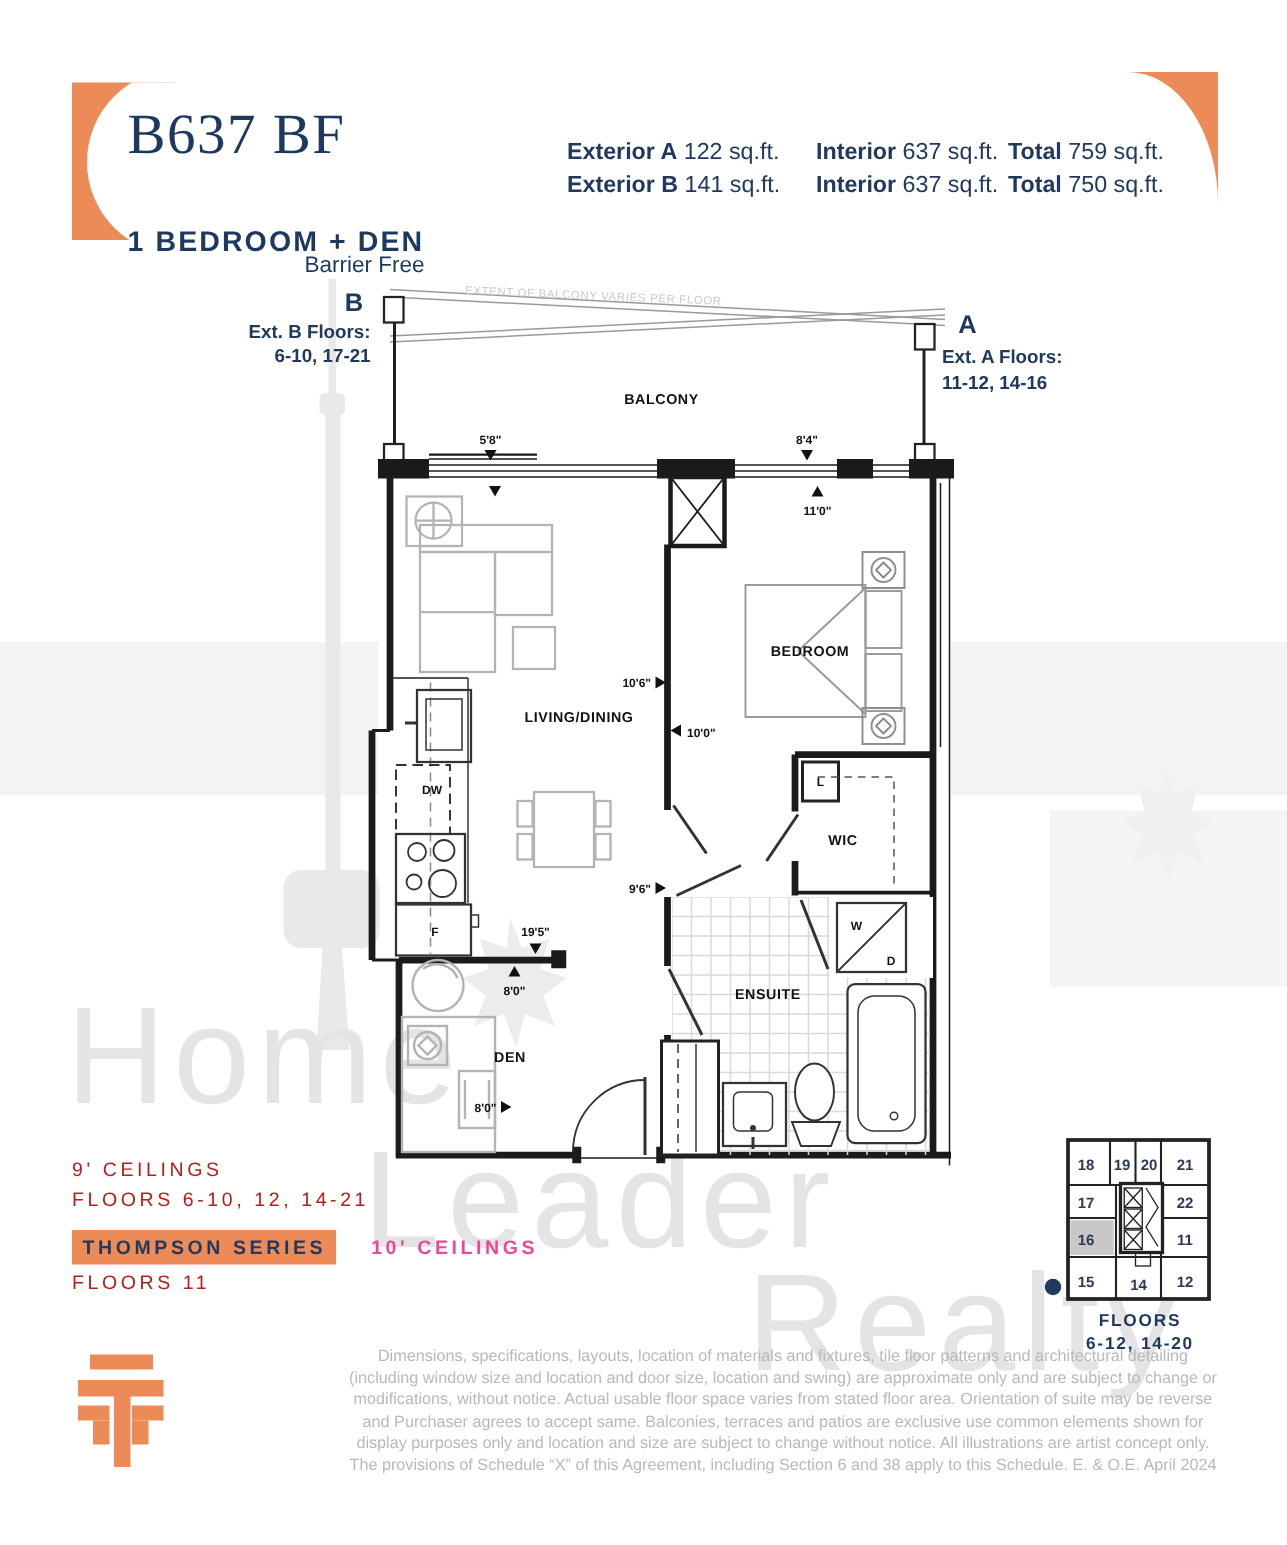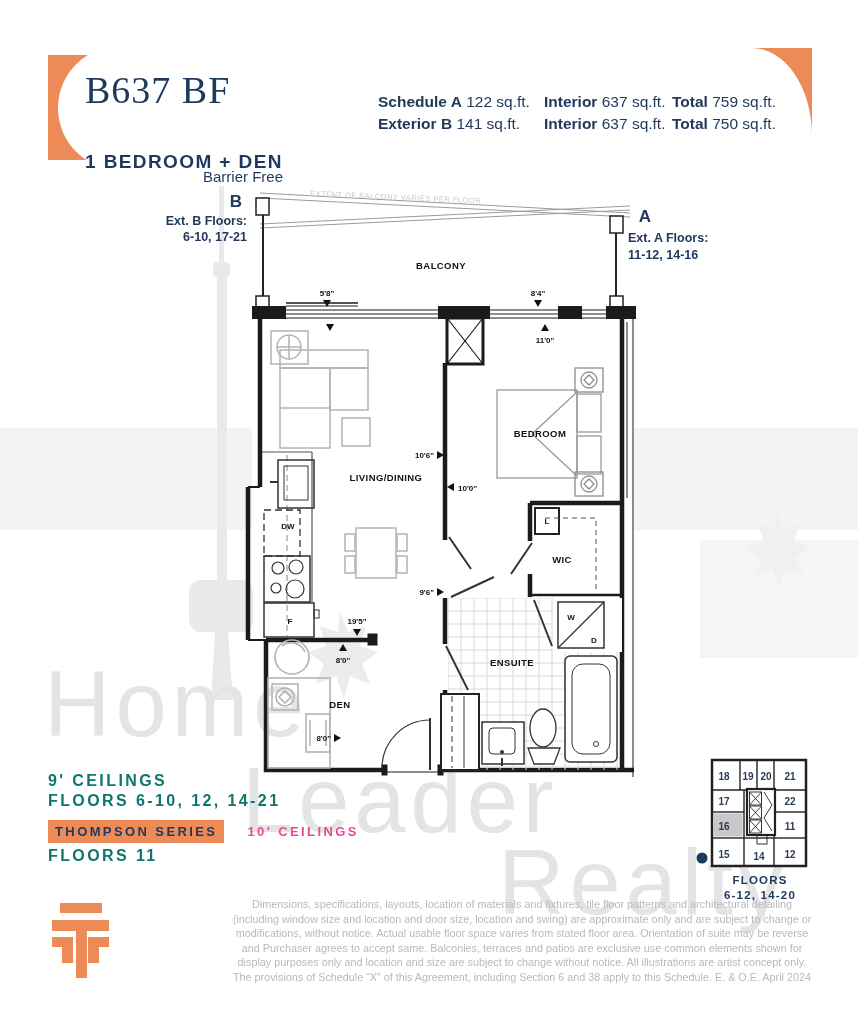--- a/index.html
+++ b/index.html
@@ -24,21 +24,21 @@
   svg.plan{position:absolute;left:0;top:0;z-index:3;}
   .rm{font:bold 9.5px "Liberation Sans",sans-serif;fill:#111;letter-spacing:.4px;}
   .dim{font:bold 8px "Liberation Sans",sans-serif;fill:#111;}
   .app{font:bold 8px "Liberation Sans",sans-serif;fill:#111;}
   .mk{font:bold 17px "Liberation Sans",sans-serif;fill:#21395c;}
   .mkl{font:bold 12.5px "Liberation Sans",sans-serif;fill:#21395c;}
   .kp{font:bold 10px "Liberation Sans",sans-serif;fill:#2a3b58;}
   .kpc{font:bold 11.5px "Liberation Sans",sans-serif;fill:#21395c;letter-spacing:1.2px;}
   .wmnote{font:7.5px "Liberation Sans",sans-serif;fill:#c9c9c9;letter-spacing:.5px;}
   
-  .ceil{position:absolute;color:#0f766e;font-weight:700;font-size:16px;letter-spacing:2.4px;z-index:4;white-space:nowrap;}
+  .ceil{position:absolute;color:#b91c1c;font-weight:400;font-size:13px;letter-spacing:2.4px;z-index:4;white-space:nowrap;}
   .badge-row{position:absolute;left:48px;top:820px;display:flex;align-items:center;gap:23px;z-index:4;}
   .badge{background:#ec8a58;color:#21395c;font-weight:700;font-size:13px;letter-spacing:2.4px;padding:4px 7px;}
   .badge-after{color:#ec4899;font-weight:700;font-size:13px;letter-spacing:2.4px;}
   .disc{position:absolute;left:222px;top:897px;width:600px;text-align:center;z-index:4;
         color:#b9b9b9;font-size:10.8px;line-height:14.6px;}
 </style>
 </head>
 <body>
 
 <div class="page">
@@ -63,21 +63,21 @@
   <div class="wm-word" style="left:242px;top:748px;">Leader</div>
   <div class="wm-word" style="left:498px;top:830px;">Realty</div>
 
   <div class="logo-crescent"></div>
   <div class="corner-tr"></div>
   <div class="unit-code">B637 BF</div>
   <div class="unit-type">1 BEDROOM + DEN</div>
   <div class="unit-sub">Barrier Free</div>
 
   <div class="stats-row" style="left:378px;top:93px;width:420px;">
-    <span class="stat s-ext"><b>Schedule A</b> <span>122 sq.ft.</span></span>
+    <span class="stat s-ext"><b>Exterior A</b> <span>122 sq.ft.</span></span>
     <span class="stat s-int"><b>Interior</b> <span>637 sq.ft.</span></span>
     <span class="stat s-tot"><b>Total</b> <span>759 sq.ft.</span></span>
   </div>
   <div class="stats-row" style="left:378px;top:115px;width:420px;">
     <span class="stat s-ext"><b>Exterior B</b> <span>141 sq.ft.</span></span>
     <span class="stat s-int"><b>Interior</b> <span>637 sq.ft.</span></span>
     <span class="stat s-tot"><b>Total</b> <span>750 sq.ft.</span></span>
   </div>
 
   <svg class="plan" width="858" height="1030" viewBox="0 0 858 1030">

